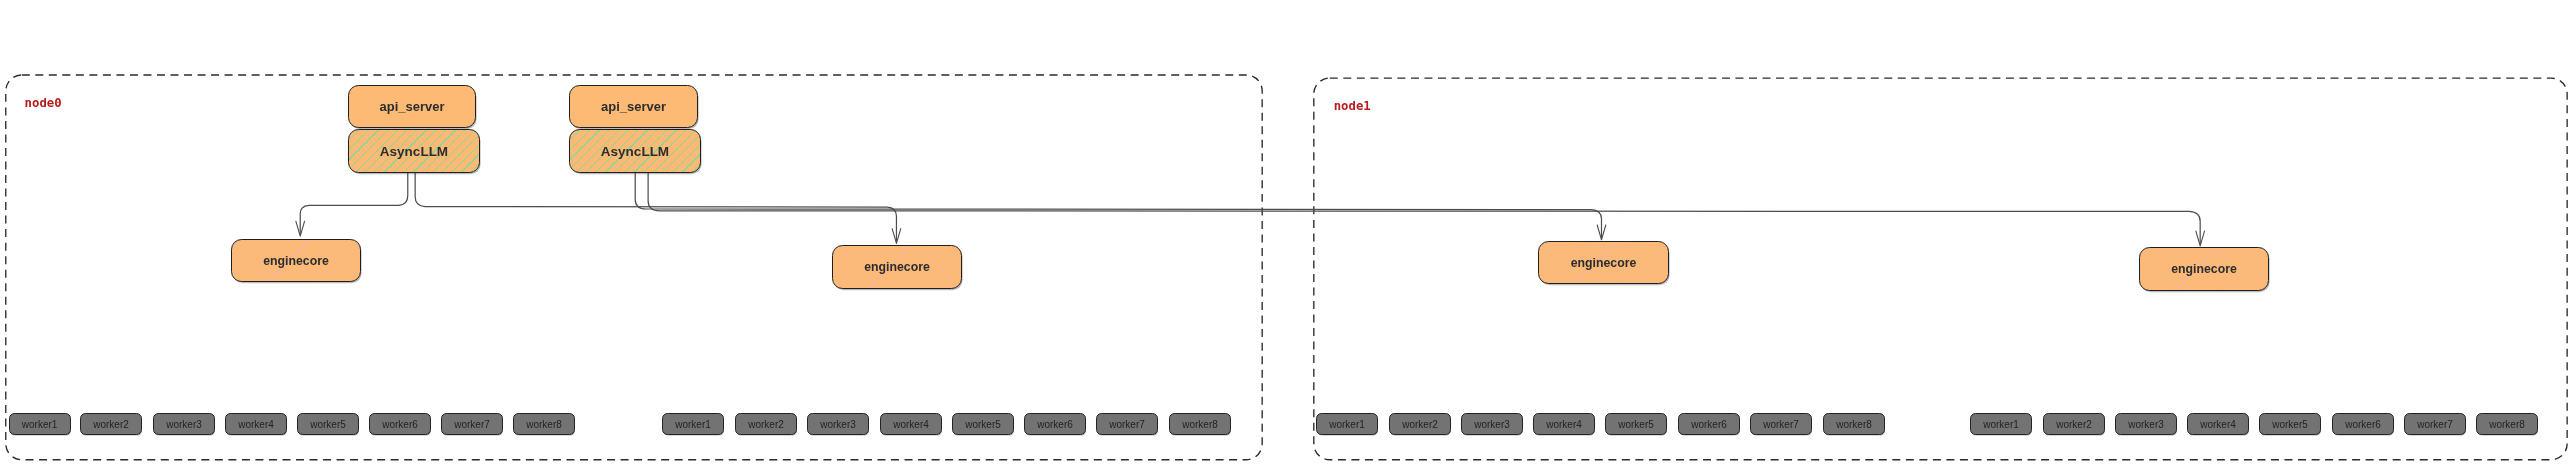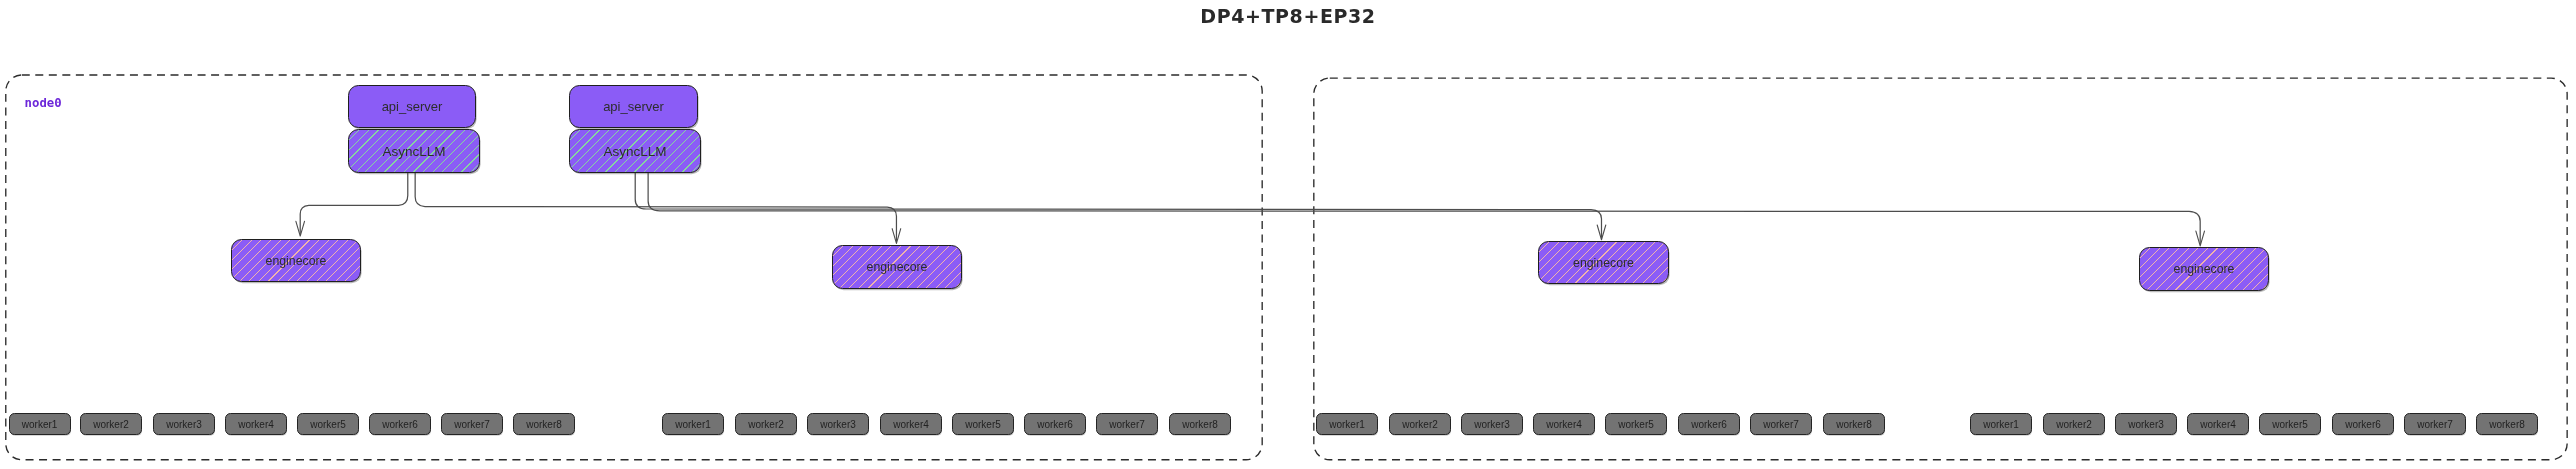--- a/index.html
+++ b/index.html
@@ -15,30 +15,31 @@
     text-align:center;
     font-family:"DejaVu Sans", sans-serif;
     font-size:19px;font-weight:700;letter-spacing:0.6px;
     color:#2a2a2a;
   }
   .svg-layer{position:absolute;left:0;top:0;width:2576px;height:469px;z-index:1;}
   .node{position:absolute;z-index:2;}
   .node-label{
     position:absolute;left:19.7px;top:21px;
     font-family:"DejaVu Sans Mono", monospace;
-    font-size:12.3px;font-weight:700;color:#6d28d9;
+    font-size:12.3px;font-weight:700;color:#b91c1c;
   }
   .box{
     position:absolute;z-index:3;box-sizing:border-box;
     display:flex;align-items:center;justify-content:center;
-    background:#8b5cf6;
+    background:#fdba74;
     border:1.5px solid var(--box-border,#1f1f1f);
     border-radius:10.5px;
     color:#2d2d2d;
     box-shadow:1.2px 1.8px 0 -0.6px rgba(60,60,60,0.35);
+    font-weight:bold;
   }
   .box.api{font-size:13px;}
   .box.llm{
     font-size:13.5px;
     background-image:repeating-linear-gradient(135deg,
       var(--async-llm-hatch,#86d79f) 0 0.9px, transparent 0.9px 6.8px);
   }
   .box.engine{
     font-size:12.3px;
     background-image:repeating-linear-gradient(135deg,
@@ -52,21 +53,20 @@
     border:1.2px solid #242424;border-radius:5.5px;
     font-size:10px;color:#222;
     box-shadow:0.6px 1.2px 0 -0.6px rgba(60,60,60,0.4);
   }
 </style>
 </head>
 <body>
 
 <div class="canvas">
 
-  <div class="diagram-title">DP4+TP8+EP32</div>
 
   <svg class="svg-layer" viewBox="0 0 4188 763" xmlns="http://www.w3.org/2000/svg">
 
     <rect x="8" y="122" width="2044" height="626" rx="26" fill="none" stroke="#2b2b2b" stroke-width="2.2" stroke-dasharray="13 9"></rect>
     <rect x="2136" y="127" width="2039" height="621" rx="26" fill="none" stroke="#2b2b2b" stroke-width="2.2" stroke-dasharray="13 9"></rect>
 
     <g stroke="#4d4d4d" stroke-width="2" fill="none" stroke-linecap="round" stroke-linejoin="round">
       <path d="M 662 281 L 662 318 Q 662 333 647 334 L 501 334 Q 487 335 487 348 L 487 380"></path>
       <path stroke-width="1.8" d="M 480 360 L 487 384 L 494 360"></path>
       <path d="M 674 281 L 674 320 Q 674 335 690 336 L 1442 337 Q 1457 338 1457 352 L 1457 392"></path>
@@ -75,20 +75,23 @@
       <path stroke-width="1.8" d="M 2597 366 L 2604 390 L 2611 366"></path>
       <path d="M 1053 280 L 1053 327 Q 1053 343 1072 343 L 3560 344 Q 3578 345 3578 360 L 3578 396"></path>
       <path stroke-width="1.8" d="M 3571 376 L 3578 400 L 3585 376"></path>
     </g>
   </svg>
 
   <div class="node" style="left:4.9px;top:75px;width:1257px;height:385px;">
     <div class="node-label">node0</div>
   </div>
 
+  <div class="node" style="left:1314px;top:78px;width:1254px;height:382px;">
+    <div class="node-label">node1</div>
+  </div>
 
   <div class="box api" style="left:348px;top:85px;width:128px;height:43px;">api_server</div>
   <div class="box llm" style="left:348px;top:129px;width:132px;height:44px;">AsyncLLM</div>
 
   <div class="box api" style="left:569px;top:85px;width:129px;height:43px;">api_server</div>
   <div class="box llm" style="left:569px;top:129px;width:132px;height:44px;">AsyncLLM</div>
 
   <div class="box engine" style="left:231px;top:239px;width:130px;height:43px;">enginecore</div>
   <div class="box engine" style="left:832px;top:245px;width:130px;height:44px;">enginecore</div>
   <div class="box engine" style="left:1538px;top:241px;width:131px;height:43px;">enginecore</div>

